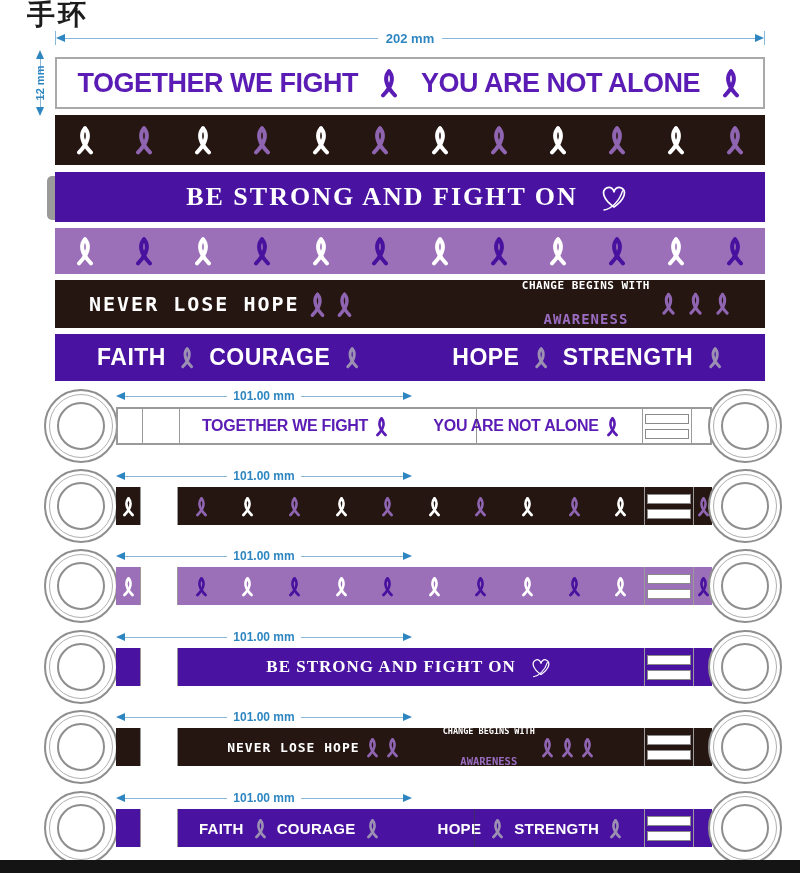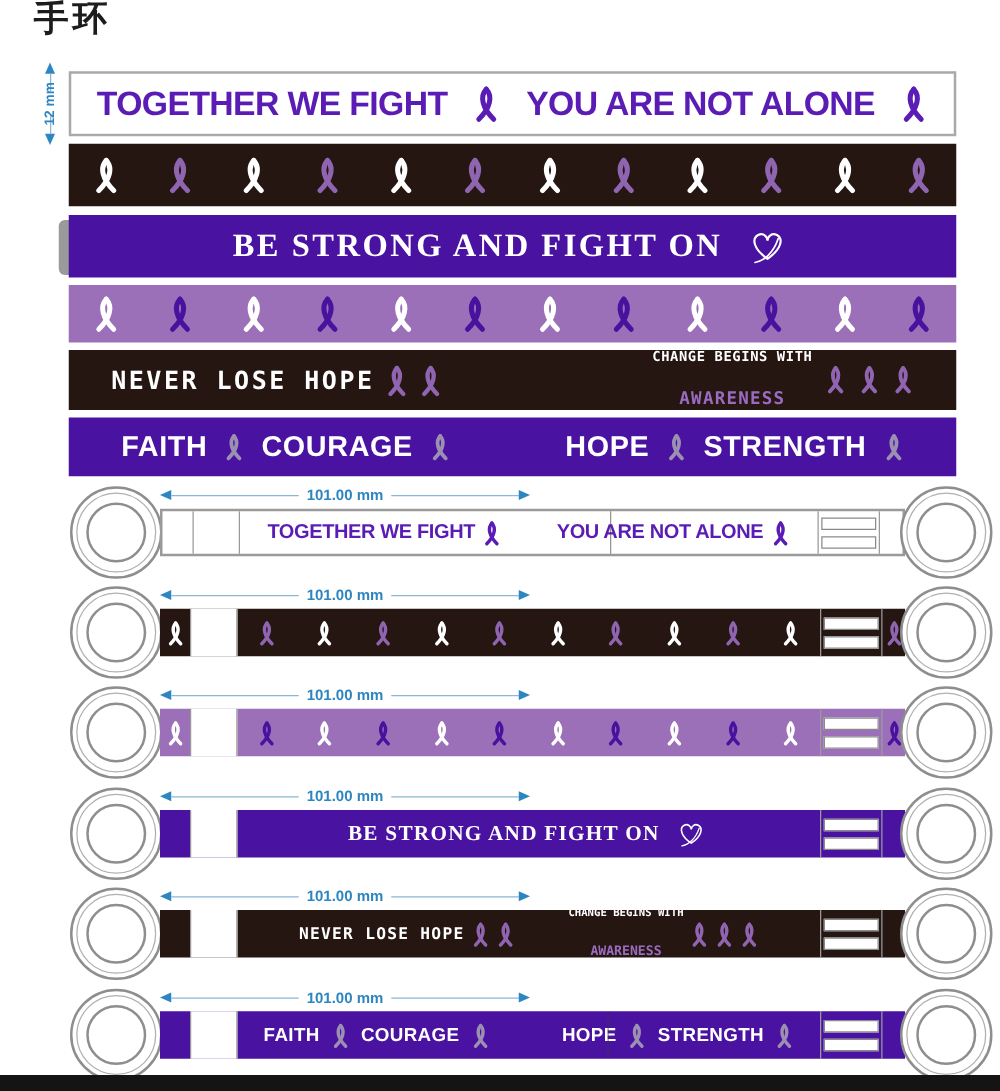--- a/index.html
+++ b/index.html
@@ -52,21 +52,21 @@
   .word-slogan{ color:#ffffff; font-weight:bold; font-size:23px; letter-spacing:0.5px; white-space:nowrap; }
   .ribbons-row{ justify-content:space-around; }
   .ribbon{ display:inline-block; }
   .band .ribbon{ width:22px; height:30px; }
   .gray-tab{
     position:absolute; left:47px; top:176px; width:13px; height:44px;
     background:#9a9a9a; border-radius:5px 0 0 5px;
   }
   .heart-icon{ width:40px; height:32px; margin-left:16px; }
   
-  .keyrow{ position:absolute; left:16px; width:724px; height:80px;padding-left:32px; }
+  .keyrow{ position:absolute; left:4px; width:724px; height:80px;padding-left:32px; }
   .kdim{
     position:absolute; left:112px; top:6px; width:296px; height:14px;
     display:flex; align-items:center;
   }
   .kdim .line{ flex:1; height:1px; background:var(--dim-line); }
   .kdim .dim-label{ font-size:12px; padding:0 6px; }
   .ring{
     position:absolute; top:6px; width:74px; height:74px; border-radius:50%;
     border:2px solid #8e8e8e; background:#ffffff;
   }
@@ -123,20 +123,29 @@
   <symbol id="heart-shape" viewBox="0 0 40 32">
     <path d="M20 26 C 9 18.5, 7 10, 12.5 7 C 16.5 4.8, 20 8.3, 20 11.5 C 20 8.3, 23.5 4.8, 27.5 7 C 33 10, 31 18.5, 20 26 Z" stroke="currentColor" stroke-width="1.7" fill="none"></path>
     <path d="M10 29 C 17 28, 25 21, 28.5 10" stroke="currentColor" stroke-width="1.4" fill="none" stroke-linecap="round"></path>
   </symbol>
 </svg>
 
 <div class="page">
 
   <div class="page-title">手环</div>
 
+  <div class="dim-h">
+    <span class="tick"></span>
+    <span class="tri left"></span>
+    <span class="line"></span>
+    <span class="dim-label">202 mm</span>
+    <span class="line"></span>
+    <span class="tri right"></span>
+    <span class="tick"></span>
+  </div>
 
   <div class="dim-v">
     <span class="tri up"></span>
     <span class="vline"></span>
     <span class="vlabel">12 mm</span>
     <span class="vline"></span>
     <span class="tri down"></span>
   </div>
 
   <div class="band band-white" style="top:57px;height:52px;justify-content:space-evenly;">

